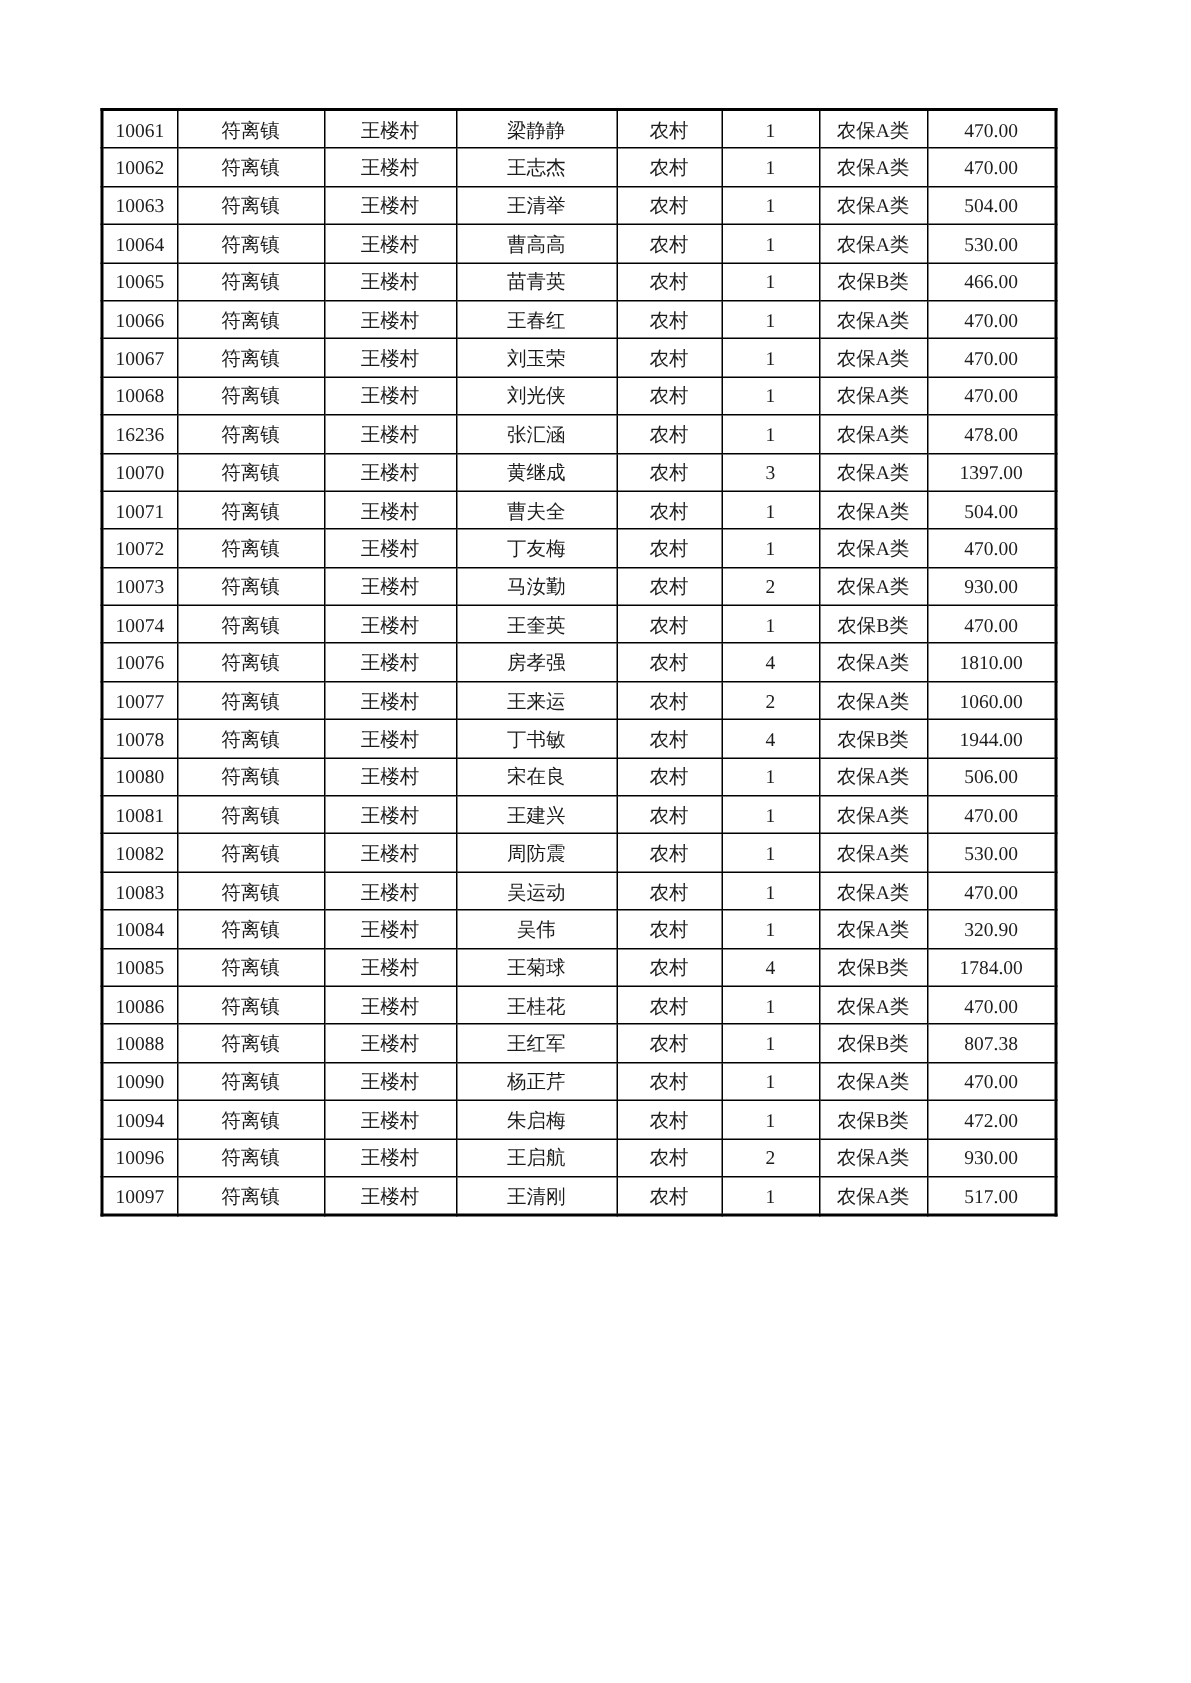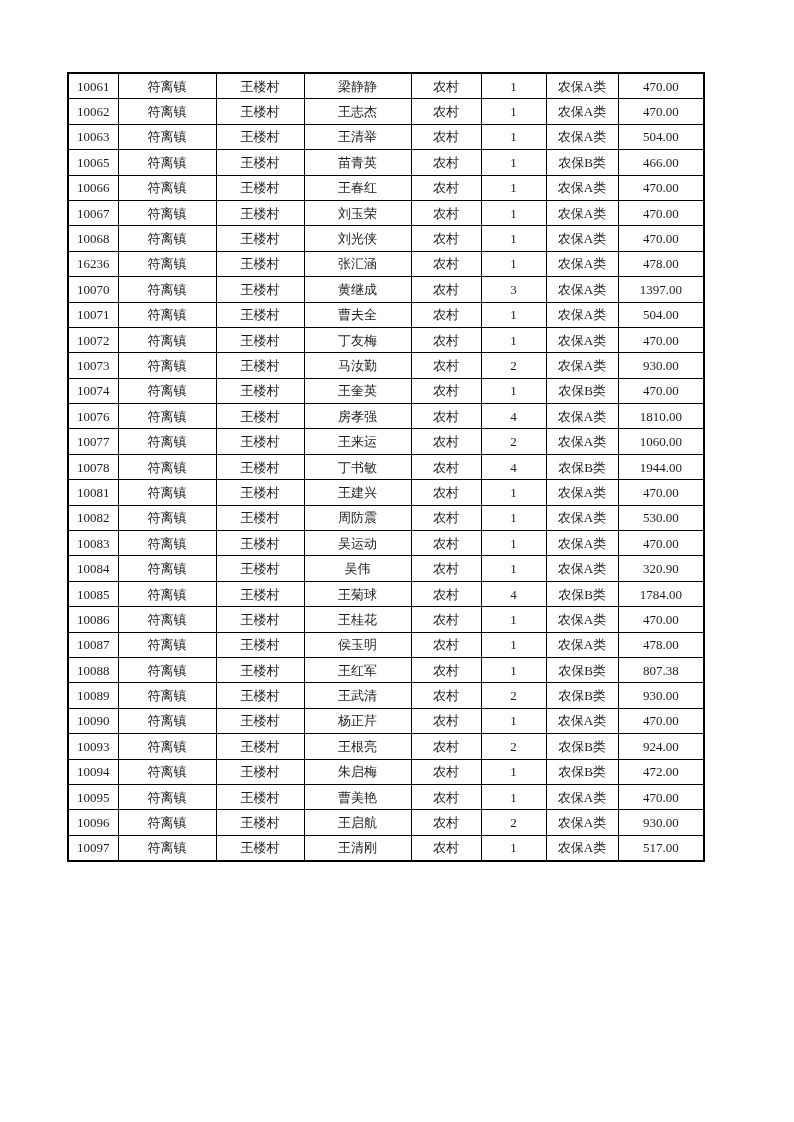--- a/index.html
+++ b/index.html
@@ -82,20 +82,30 @@
         <td>10063</td>
         <td>符离镇</td>
         <td>王楼村</td>
         <td>王清举</td>
         <td>农村</td>
         <td>1</td>
         <td>农保A类</td>
         <td>504.00</td>
       </tr>
       <tr>
+        <td>10064</td>
+        <td>符离镇</td>
+        <td>王楼村</td>
+        <td>曹高高</td>
+        <td>农村</td>
+        <td>1</td>
+        <td>农保A类</td>
+        <td>530.00</td>
+      </tr>
+      <tr>
         <td>10065</td>
         <td>符离镇</td>
         <td>王楼村</td>
         <td>苗青英</td>
         <td>农村</td>
         <td>1</td>
         <td>农保B类</td>
         <td>466.00</td>
       </tr>
       <tr>
@@ -212,20 +222,30 @@
         <td>10078</td>
         <td>符离镇</td>
         <td>王楼村</td>
         <td>丁书敏</td>
         <td>农村</td>
         <td>4</td>
         <td>农保B类</td>
         <td>1944.00</td>
       </tr>
       <tr>
+        <td>10080</td>
+        <td>符离镇</td>
+        <td>王楼村</td>
+        <td>宋在良</td>
+        <td>农村</td>
+        <td>1</td>
+        <td>农保A类</td>
+        <td>506.00</td>
+      </tr>
+      <tr>
         <td>10081</td>
         <td>符离镇</td>
         <td>王楼村</td>
         <td>王建兴</td>
         <td>农村</td>
         <td>1</td>
         <td>农保A类</td>
         <td>470.00</td>
       </tr>
       <tr>
@@ -272,88 +292,48 @@
         <td>10086</td>
         <td>符离镇</td>
         <td>王楼村</td>
         <td>王桂花</td>
         <td>农村</td>
         <td>1</td>
         <td>农保A类</td>
         <td>470.00</td>
       </tr>
       <tr>
-        <td>10087</td>
-        <td>符离镇</td>
-        <td>王楼村</td>
-        <td>侯玉明</td>
-        <td>农村</td>
-        <td>1</td>
-        <td>农保A类</td>
-        <td>478.00</td>
-      </tr>
-      <tr>
         <td>10088</td>
         <td>符离镇</td>
         <td>王楼村</td>
         <td>王红军</td>
         <td>农村</td>
         <td>1</td>
         <td>农保B类</td>
         <td>807.38</td>
       </tr>
       <tr>
-        <td>10089</td>
-        <td>符离镇</td>
-        <td>王楼村</td>
-        <td>王武清</td>
-        <td>农村</td>
-        <td>2</td>
-        <td>农保B类</td>
-        <td>930.00</td>
-      </tr>
-      <tr>
         <td>10090</td>
         <td>符离镇</td>
         <td>王楼村</td>
         <td>杨正芹</td>
         <td>农村</td>
         <td>1</td>
         <td>农保A类</td>
         <td>470.00</td>
       </tr>
       <tr>
-        <td>10093</td>
-        <td>符离镇</td>
-        <td>王楼村</td>
-        <td>王根亮</td>
-        <td>农村</td>
-        <td>2</td>
-        <td>农保B类</td>
-        <td>924.00</td>
-      </tr>
-      <tr>
         <td>10094</td>
         <td>符离镇</td>
         <td>王楼村</td>
         <td>朱启梅</td>
         <td>农村</td>
         <td>1</td>
         <td>农保B类</td>
         <td>472.00</td>
-      </tr>
-      <tr>
-        <td>10095</td>
-        <td>符离镇</td>
-        <td>王楼村</td>
-        <td>曹美艳</td>
-        <td>农村</td>
-        <td>1</td>
-        <td>农保A类</td>
-        <td>470.00</td>
       </tr>
       <tr>
         <td>10096</td>
         <td>符离镇</td>
         <td>王楼村</td>
         <td>王启航</td>
         <td>农村</td>
         <td>2</td>
         <td>农保A类</td>
         <td>930.00</td>

